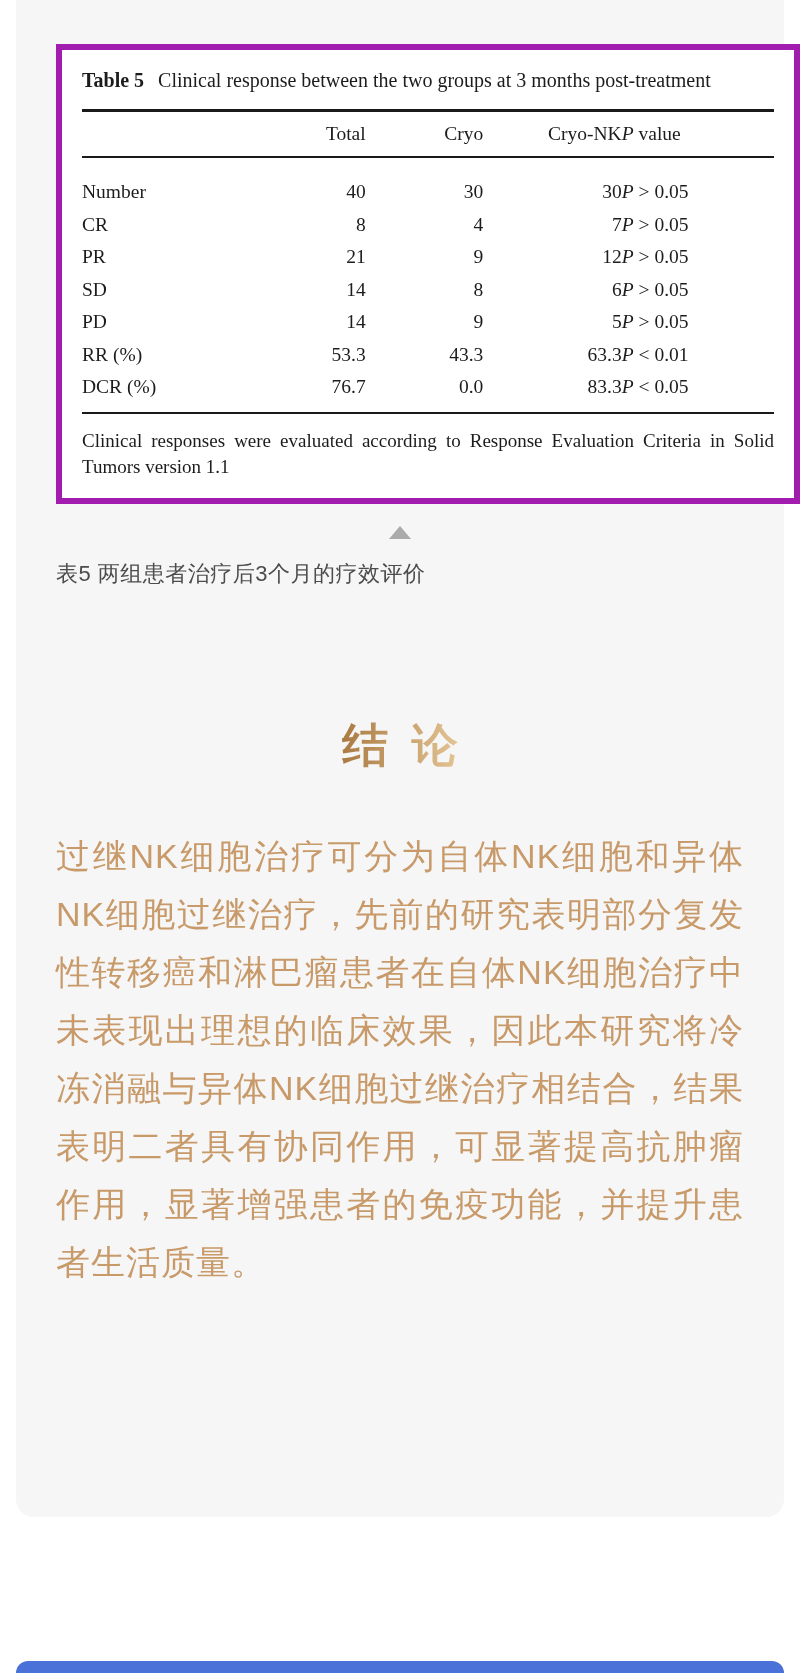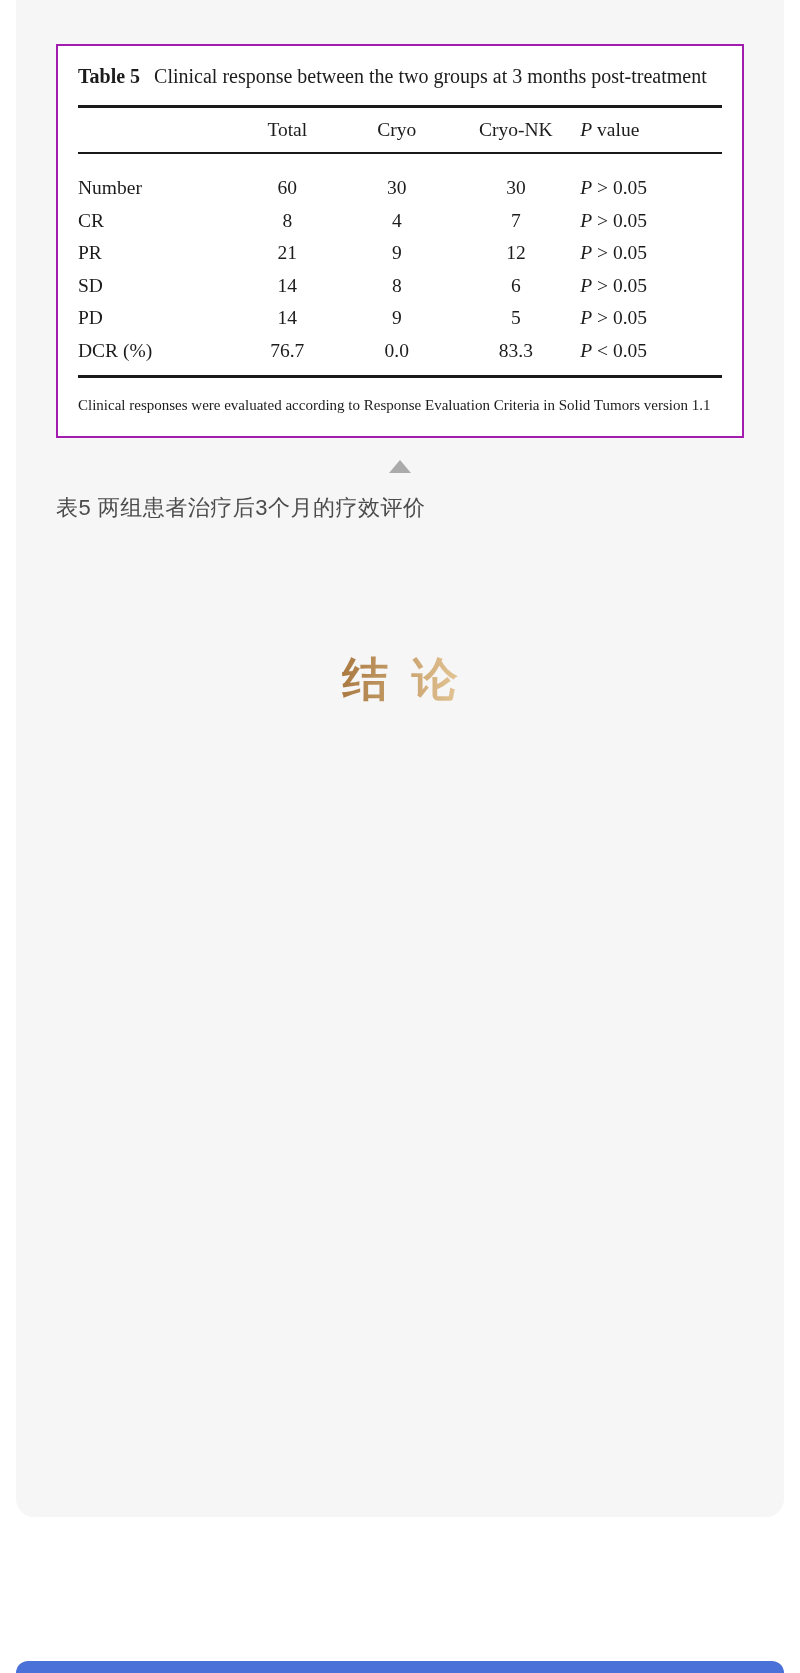--- a/index.html
+++ b/index.html
@@ -14,54 +14,54 @@
     position: absolute;
     left: 16px; top: 0;
     width: 768px; height: 1517px;
     background: var(--card-bg, #f6f6f6);
     border-radius: 0 0 18px 18px;
     padding: 44px 40px 0 40px;
   }
   
   .figure {
     background: #ffffff;
-    border: 2px solid #a21caf;
-    width: 688px;
+    border: 6px solid #a21caf;
+    width: 744px;
     padding: 16px 20px 18px 20px;
     color: var(--table-text, #1c1c1c);
     font-family: "Liberation Serif", "DejaVu Serif", serif;
   }
   .fig-caption {
     font-size: 20px;
     line-height: 29px;
     text-align: justify;
   }
   .fig-caption .lbl { font-weight: bold; margin-right: 14px; }
   .rule { height: 2.5px; background: #1a1a1a; }
   .rule.top { margin-top: 14px; }
   .thead {
     display: grid;
     grid-template-columns: 24% 17% 17% 20% 22%;
     align-items: center;
     height: 44px;
     font-size: 19.5px;
   }
-  .thead .c, .trow .c { text-align: center; }
+  .thead .c, .trow .c { text-align: right; }
   .thead .p, .trow .p { text-align: left; padding-right: 2px; }
   .trow {
     display: grid;
     grid-template-columns: 24% 17% 17% 20% 22%;
     align-items: center;
     height: 32.5px;
     font-size: 19.5px;
   }
   .tbody { padding: 18px 0 8px 0; }
   .fn1 {
     margin-top: 14px;
-    font-size: 15px;
+    font-size: 19px;
     line-height: 26px;
     text-align: justify;
   }
   .fn2 {
     margin-top: 10px;
     font-size: 19px;
     line-height: 26px;
     text-align: justify;
   }
   i { font-style: italic; }
@@ -135,21 +135,21 @@
       <div class="c">Cryo</div>
       <div class="c">Cryo-NK</div>
       <div class="p"><i>P</i><span> value</span></div>
     </div>
 
     <div class="rule"></div>
 
     <div class="tbody">
         <div class="trow">
           <div>Number</div>
-          <div class="c">60</div>
+          <div class="c">40</div>
           <div class="c">30</div>
           <div class="c">30</div>
           <div class="p"><i>P</i> &gt; 0.05</div>
         </div>
         <div class="trow">
           <div>CR</div>
           <div class="c">8</div>
           <div class="c">4</div>
           <div class="c">7</div>
           <div class="p"><i>P</i> &gt; 0.05</div>
@@ -167,20 +167,27 @@
           <div class="c">8</div>
           <div class="c">6</div>
           <div class="p"><i>P</i> &gt; 0.05</div>
         </div>
         <div class="trow">
           <div>PD</div>
           <div class="c">14</div>
           <div class="c">9</div>
           <div class="c">5</div>
           <div class="p"><i>P</i> &gt; 0.05</div>
+        </div>
+        <div class="trow">
+          <div>RR (%)</div>
+          <div class="c">53.3</div>
+          <div class="c">43.3</div>
+          <div class="c">63.3</div>
+          <div class="p"><i>P</i> &lt; 0.01</div>
         </div>
         <div class="trow">
           <div>DCR (%)</div>
           <div class="c">76.7</div>
           <div class="c">0.0</div>
           <div class="c">83.3</div>
           <div class="p"><i>P</i> &lt; 0.05</div>
         </div>
       </div>
 
@@ -190,16 +197,17 @@
   </div>
 
   <div class="tri"></div>
 
   <div class="zh-caption">表5 两组患者治疗后3个月的疗效评价</div>
 
   <div class="heading-wrap">
     <div class="conclusion-heading">结 论</div>
   </div>
 
+  <div class="conclusion-body">过继NK细胞治疗可分为自体NK细胞和异体NK细胞过继治疗，先前的研究表明部分复发性转移癌和淋巴瘤患者在自体NK细胞治疗中未表现出理想的临床效果，因此本研究将冷冻消融与异体NK细胞过继治疗相结合，结果表明二者具有协同作用，可显著提高抗肿瘤作用，显著增强患者的免疫功能，并提升患者生活质量。</div>
 
 </div>
 
 <div class="next-peek"></div>
 
 </body></html>

